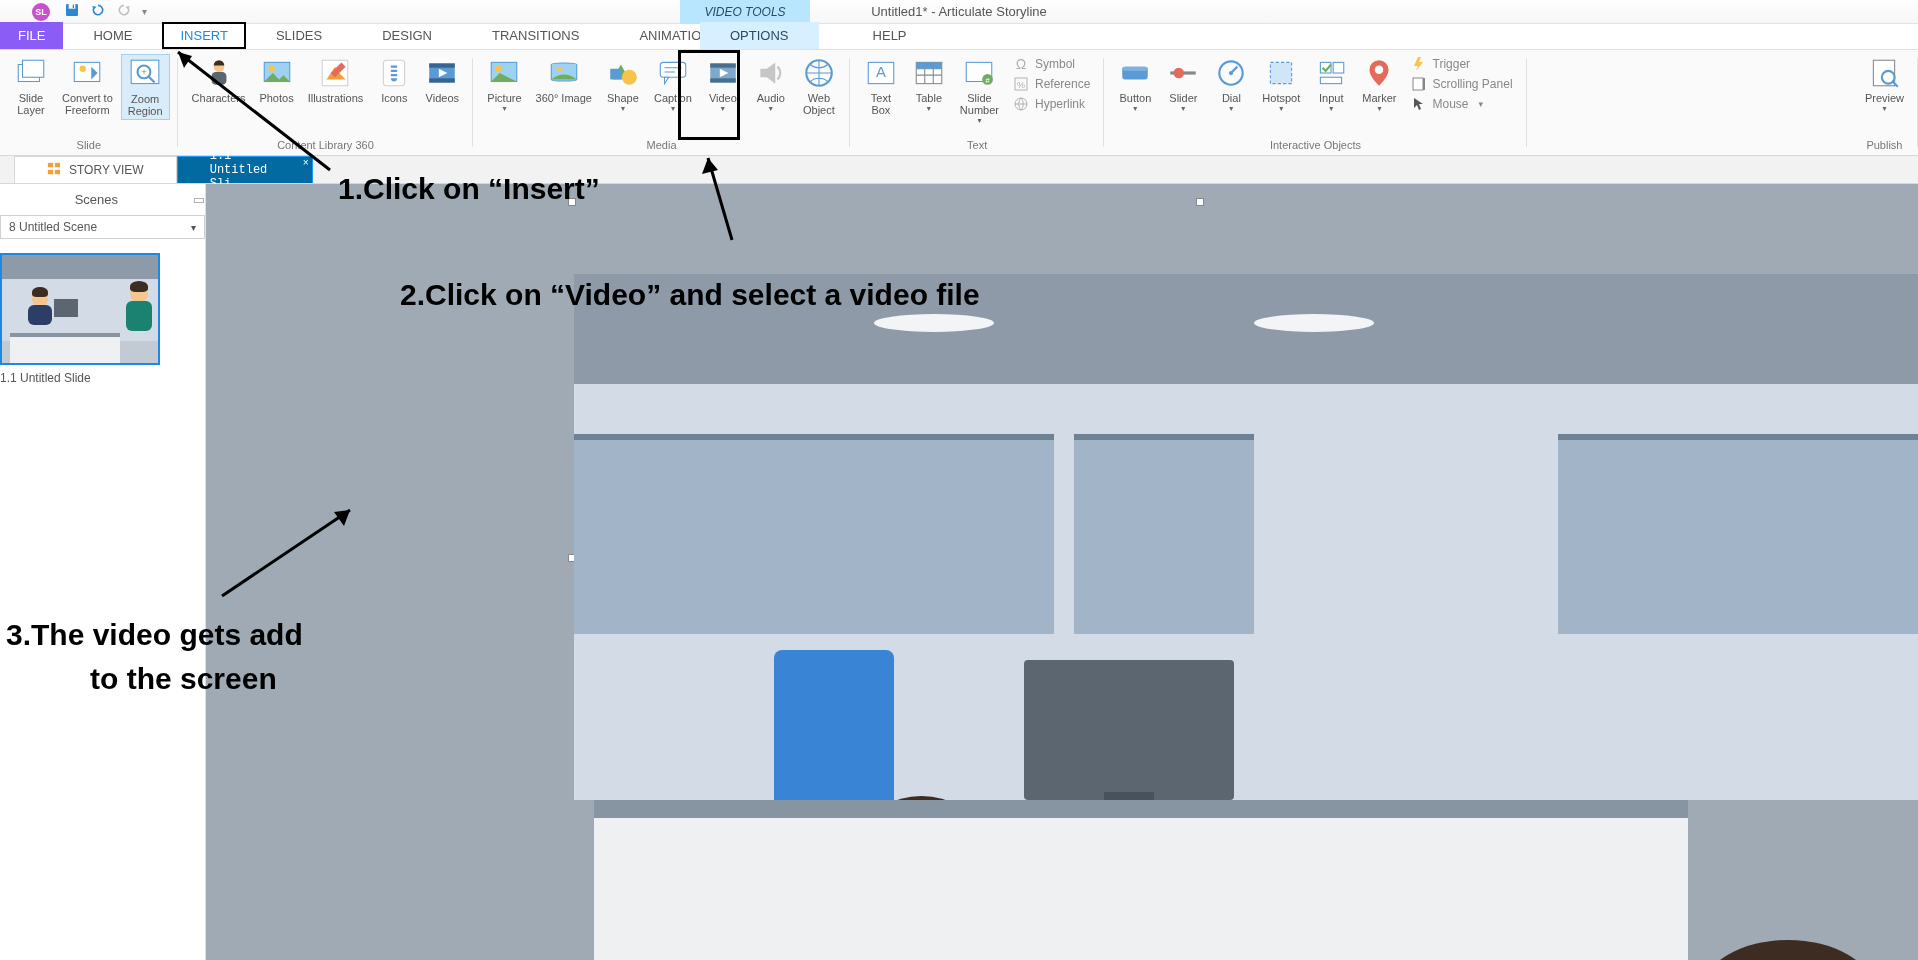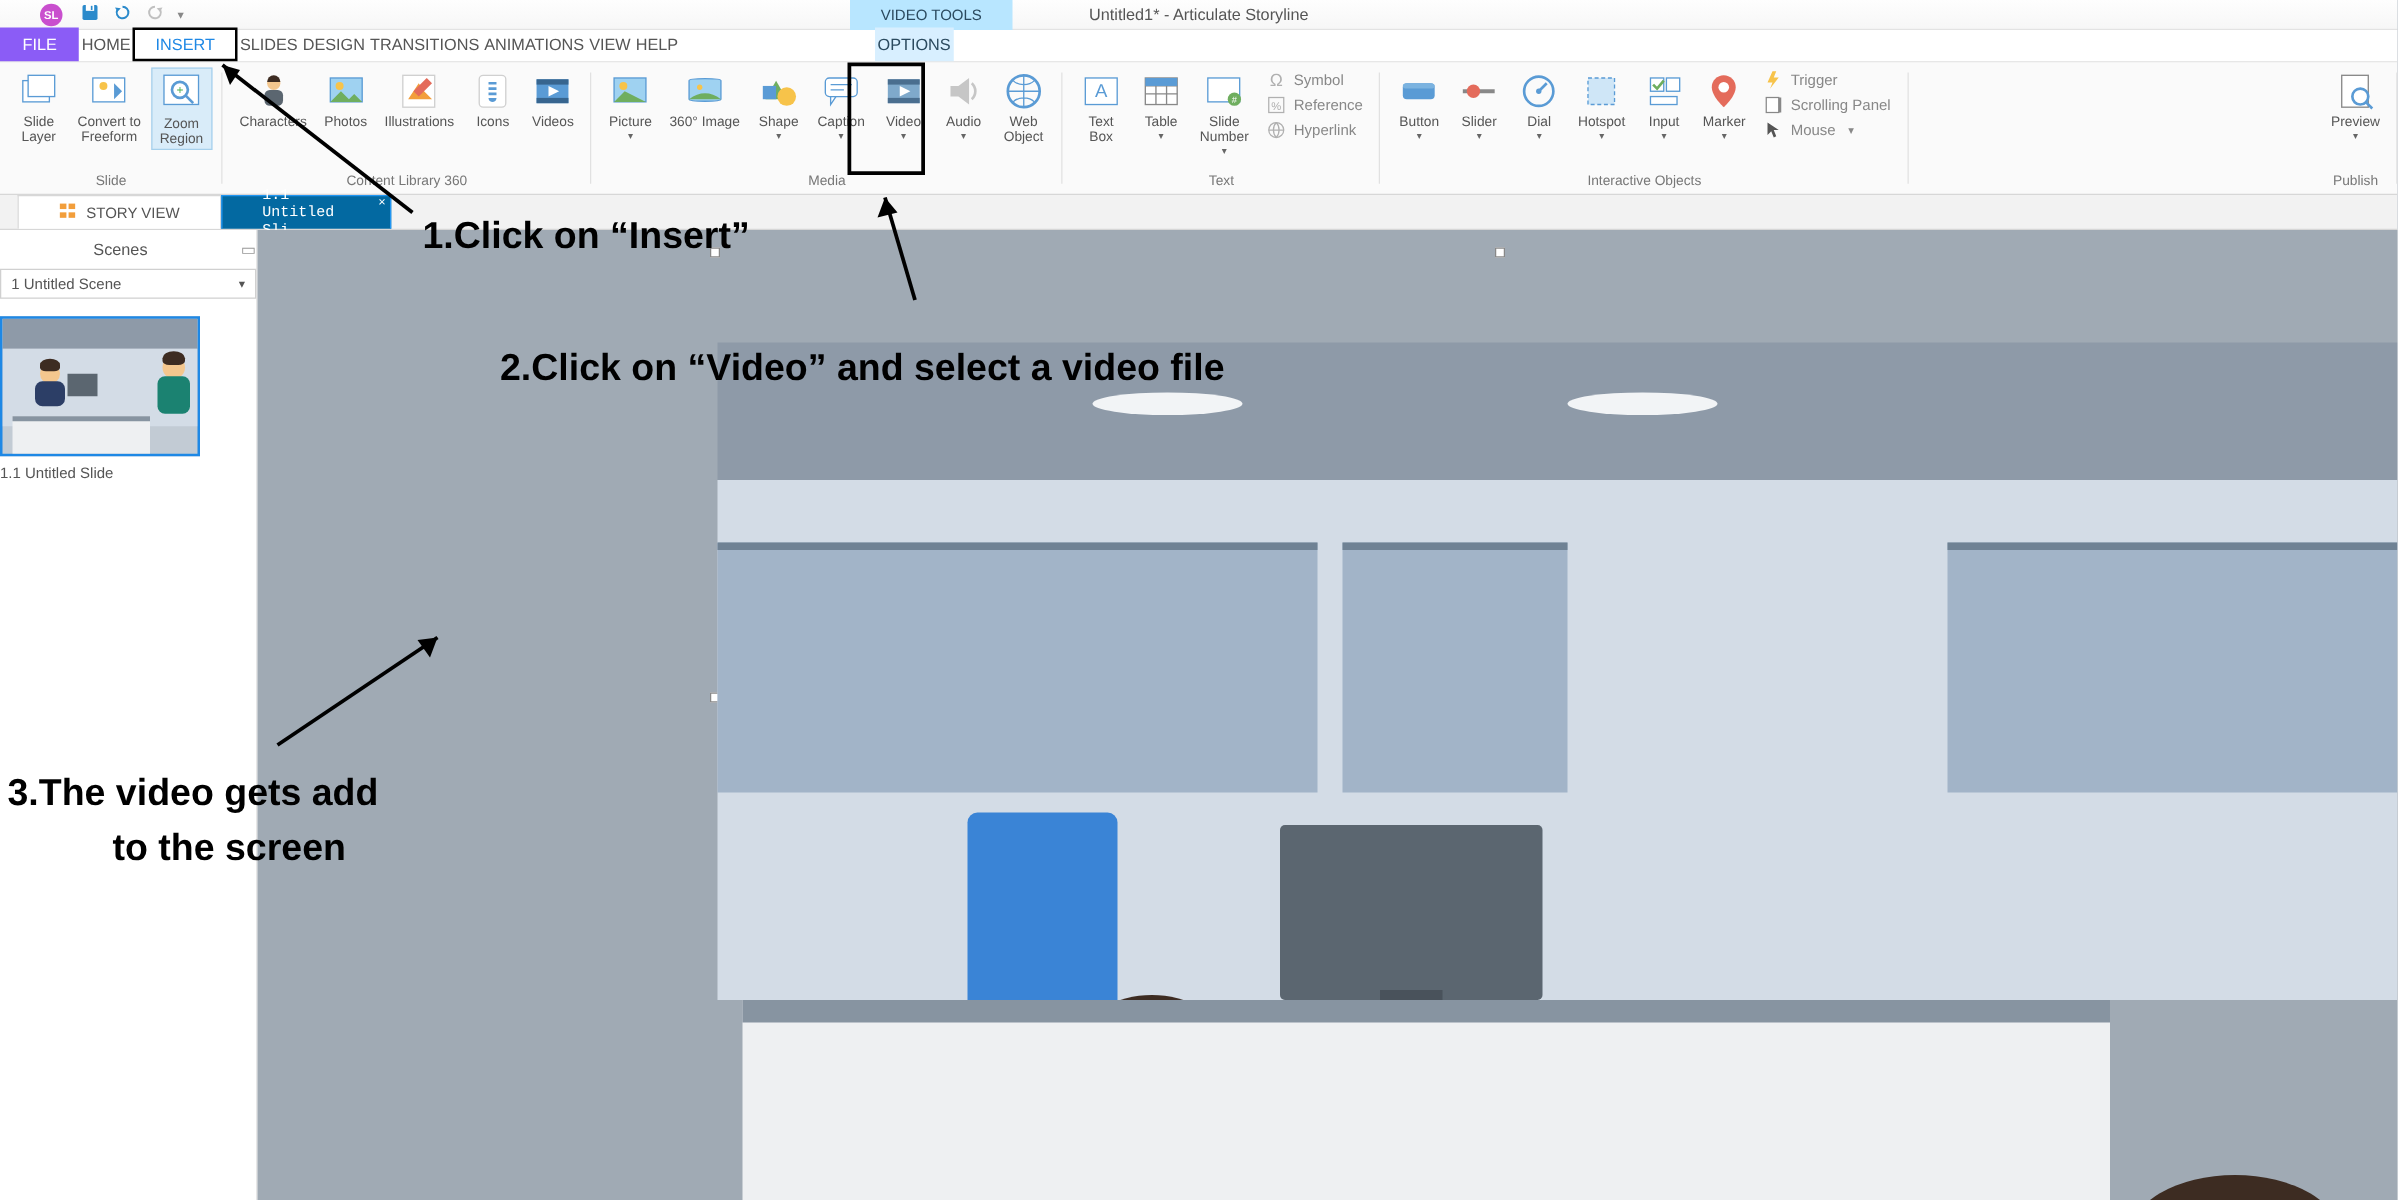--- a/index.html
+++ b/index.html
@@ -5,25 +5,25 @@
   * { box-sizing: border-box; margin: 0; padding: 0; }
   body { font-family: "Segoe UI", Arial, sans-serif; font-size: 13px; background: #fff; color: #333; width: 1918px; }
   
   
   .titlebar { display: flex; align-items: center; height: 24px; background: linear-gradient(#fefefe,#f7f7f7); border-bottom: 1px solid #e3e3e3; padding: 0 6px; }
   .titlebar .app-icon { width: 18px; height: 18px; border-radius: 50%; background: #c94fce; display:flex; align-items:center; justify-content:center; }
   .titlebar .app-icon span{ color:#fff; font-size:9px; font-weight:bold;}
   .qat { display:flex; gap:10px; margin-left:14px; align-items:center;}
   .qat svg, .qat .qi { width:16px; height:16px; }
   .title-text { position:absolute; left:0; right:0; text-align:center; font-size:13px; color:#555; pointer-events:none;}
-  .contextual-tab { position:absolute; left:680px; top:0; width:130px; height:24px; background:#b8e6ff; color:#2b4a5f; display:flex; justify-content:center; align-items:center; font-size:12px; }
+  .contextual-tab { position:absolute; left:680px; top:0; width:130px; height:24px; background:#b8e6ff; color:#2b4a5f; display:flex; justify-content:center; align-items:center; font-size:12px;font-style:italic; }
 
   
   .tabs { display:flex; align-items:flex-end; height:26px; background:#fff; border-bottom:1px solid #e0e0e0; position: relative;}
-  .tab { padding:6px 2px; font-size:13px; color:#555; cursor:pointer; }
+  .tab { padding:6px 30px; font-size:13px; color:#555; cursor:pointer; }
   .tab.file { background:#8b5cf6; color:#fff; padding:6px 18px;}
   .tab.active { border:2px solid #000; color:#1e88e5; padding:4px 16px;}
   .tab.options { position:absolute; left:700px; background:#d8efff; color:#2b4a5f;}
 
   
   .ribbon { display:flex; height:106px; background:#fafafa; border-bottom:1px solid #d7d7d7; }
   .group { display:flex; flex-direction:column; justify-content:space-between; padding:4px 8px 2px; position:relative;}
   .group::after { content:""; position:absolute; right:0; top:8px; bottom:8px; width:1px; background:#e1e1e1;}
   .group-label { text-align:center; font-size:11px; color:#777; padding-bottom:2px;}
   .tools { display:flex; gap:2px; align-items:flex-start; }
@@ -491,21 +491,21 @@
 </div>
 
 <div class="work" style="position:relative;">
   <div class="scenes">
     <div class="scenes-header">
       <span></span>
       <span>Scenes</span>
       <span style="color:#999;">▭</span>
     </div>
     <div class="scene-select">
-      <span>1 Untitled Scene</span>
+      <span>8 Untitled Scene</span>
       <span style="font-size:10px;">▾</span>
     </div>
     <div class="thumb">
 
       <div style="position:absolute;left:0;right:0;top:0;height:24px;background:#8e9aa8;"></div>
       <div style="position:absolute;left:0;right:0;top:24px;bottom:22px;background:#d3dce6;"></div>
       <div style="position:absolute;left:8px;bottom:0;width:110px;height:30px;background:#eef0f2;border-top:4px solid #8794a1;"></div>
 
       <div style="position:absolute;left:30px;top:36px;width:16px;height:16px;border-radius:50%;background:#f4c78e;"></div>
       <div style="position:absolute;left:30px;top:32px;width:16px;height:10px;border-radius:50% 50% 30% 30%;background:#3d2c22;"></div>

